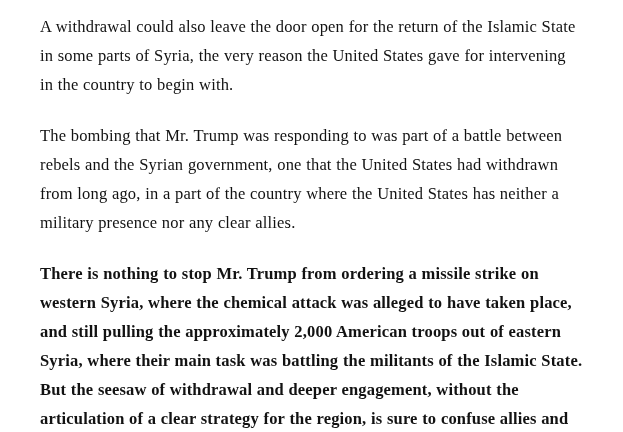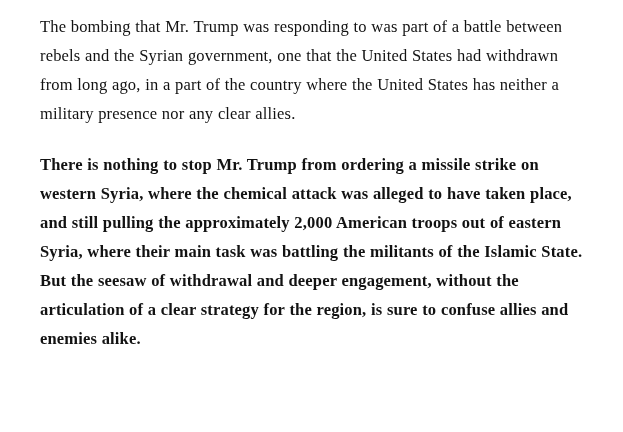--- a/index.html
+++ b/index.html
@@ -30,15 +30,16 @@
   }
   .para:last-child {
     margin-bottom: 0;
     font-weight: bold;
   }
 </style>
 </head>
 <body>
 
 <div class="article">
+  <p class="para">A withdrawal could also leave the door open for the return of the Islamic State in some parts of Syria, the very reason the United States gave for intervening in the country to begin with.</p>
   <p class="para">The bombing that Mr. Trump was responding to was part of a battle between rebels and the Syrian government, one that the United States had withdrawn from long ago, in a part of the country where the United States has neither a military presence nor any clear allies.</p>
   <p class="para">There is nothing to stop Mr. Trump from ordering a missile strike on western Syria, where the chemical attack was alleged to have taken place, and still pulling the approximately 2,000 American troops out of eastern Syria, where their main task was battling the militants of the Islamic State. But the seesaw of withdrawal and deeper engagement, without the articulation of a clear strategy for the region, is sure to confuse allies and enemies alike.</p>
 </div>
 
 </body></html>

